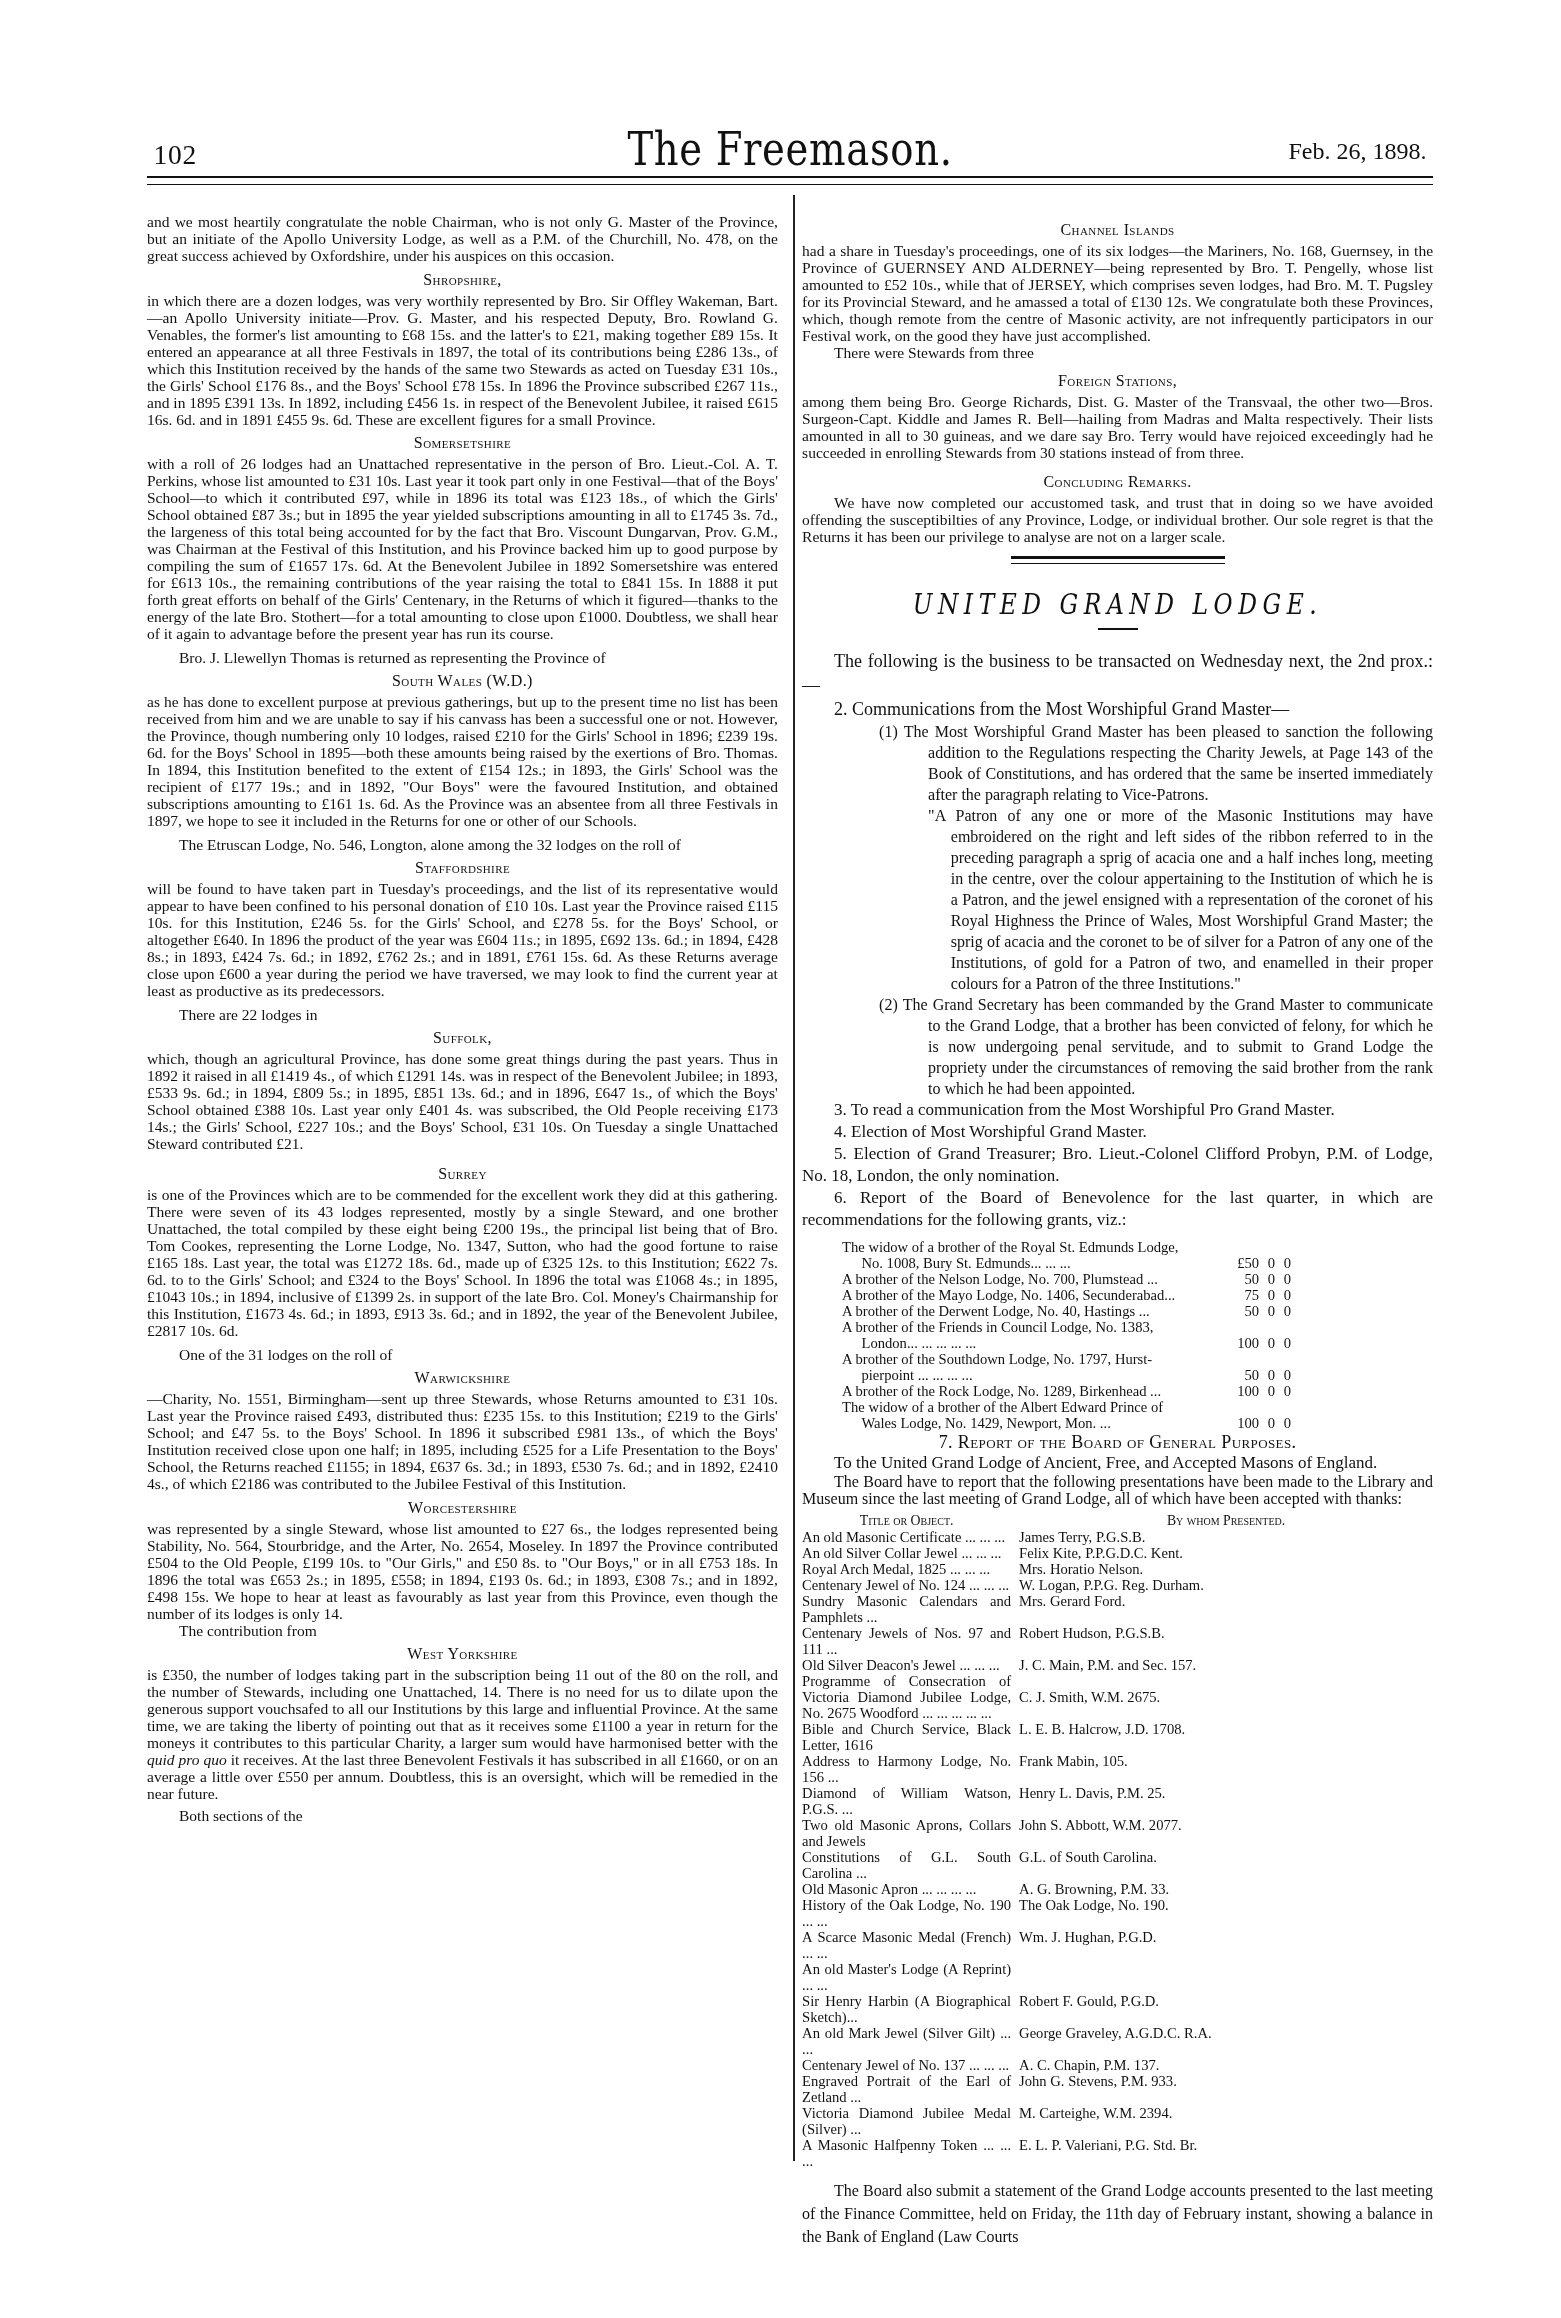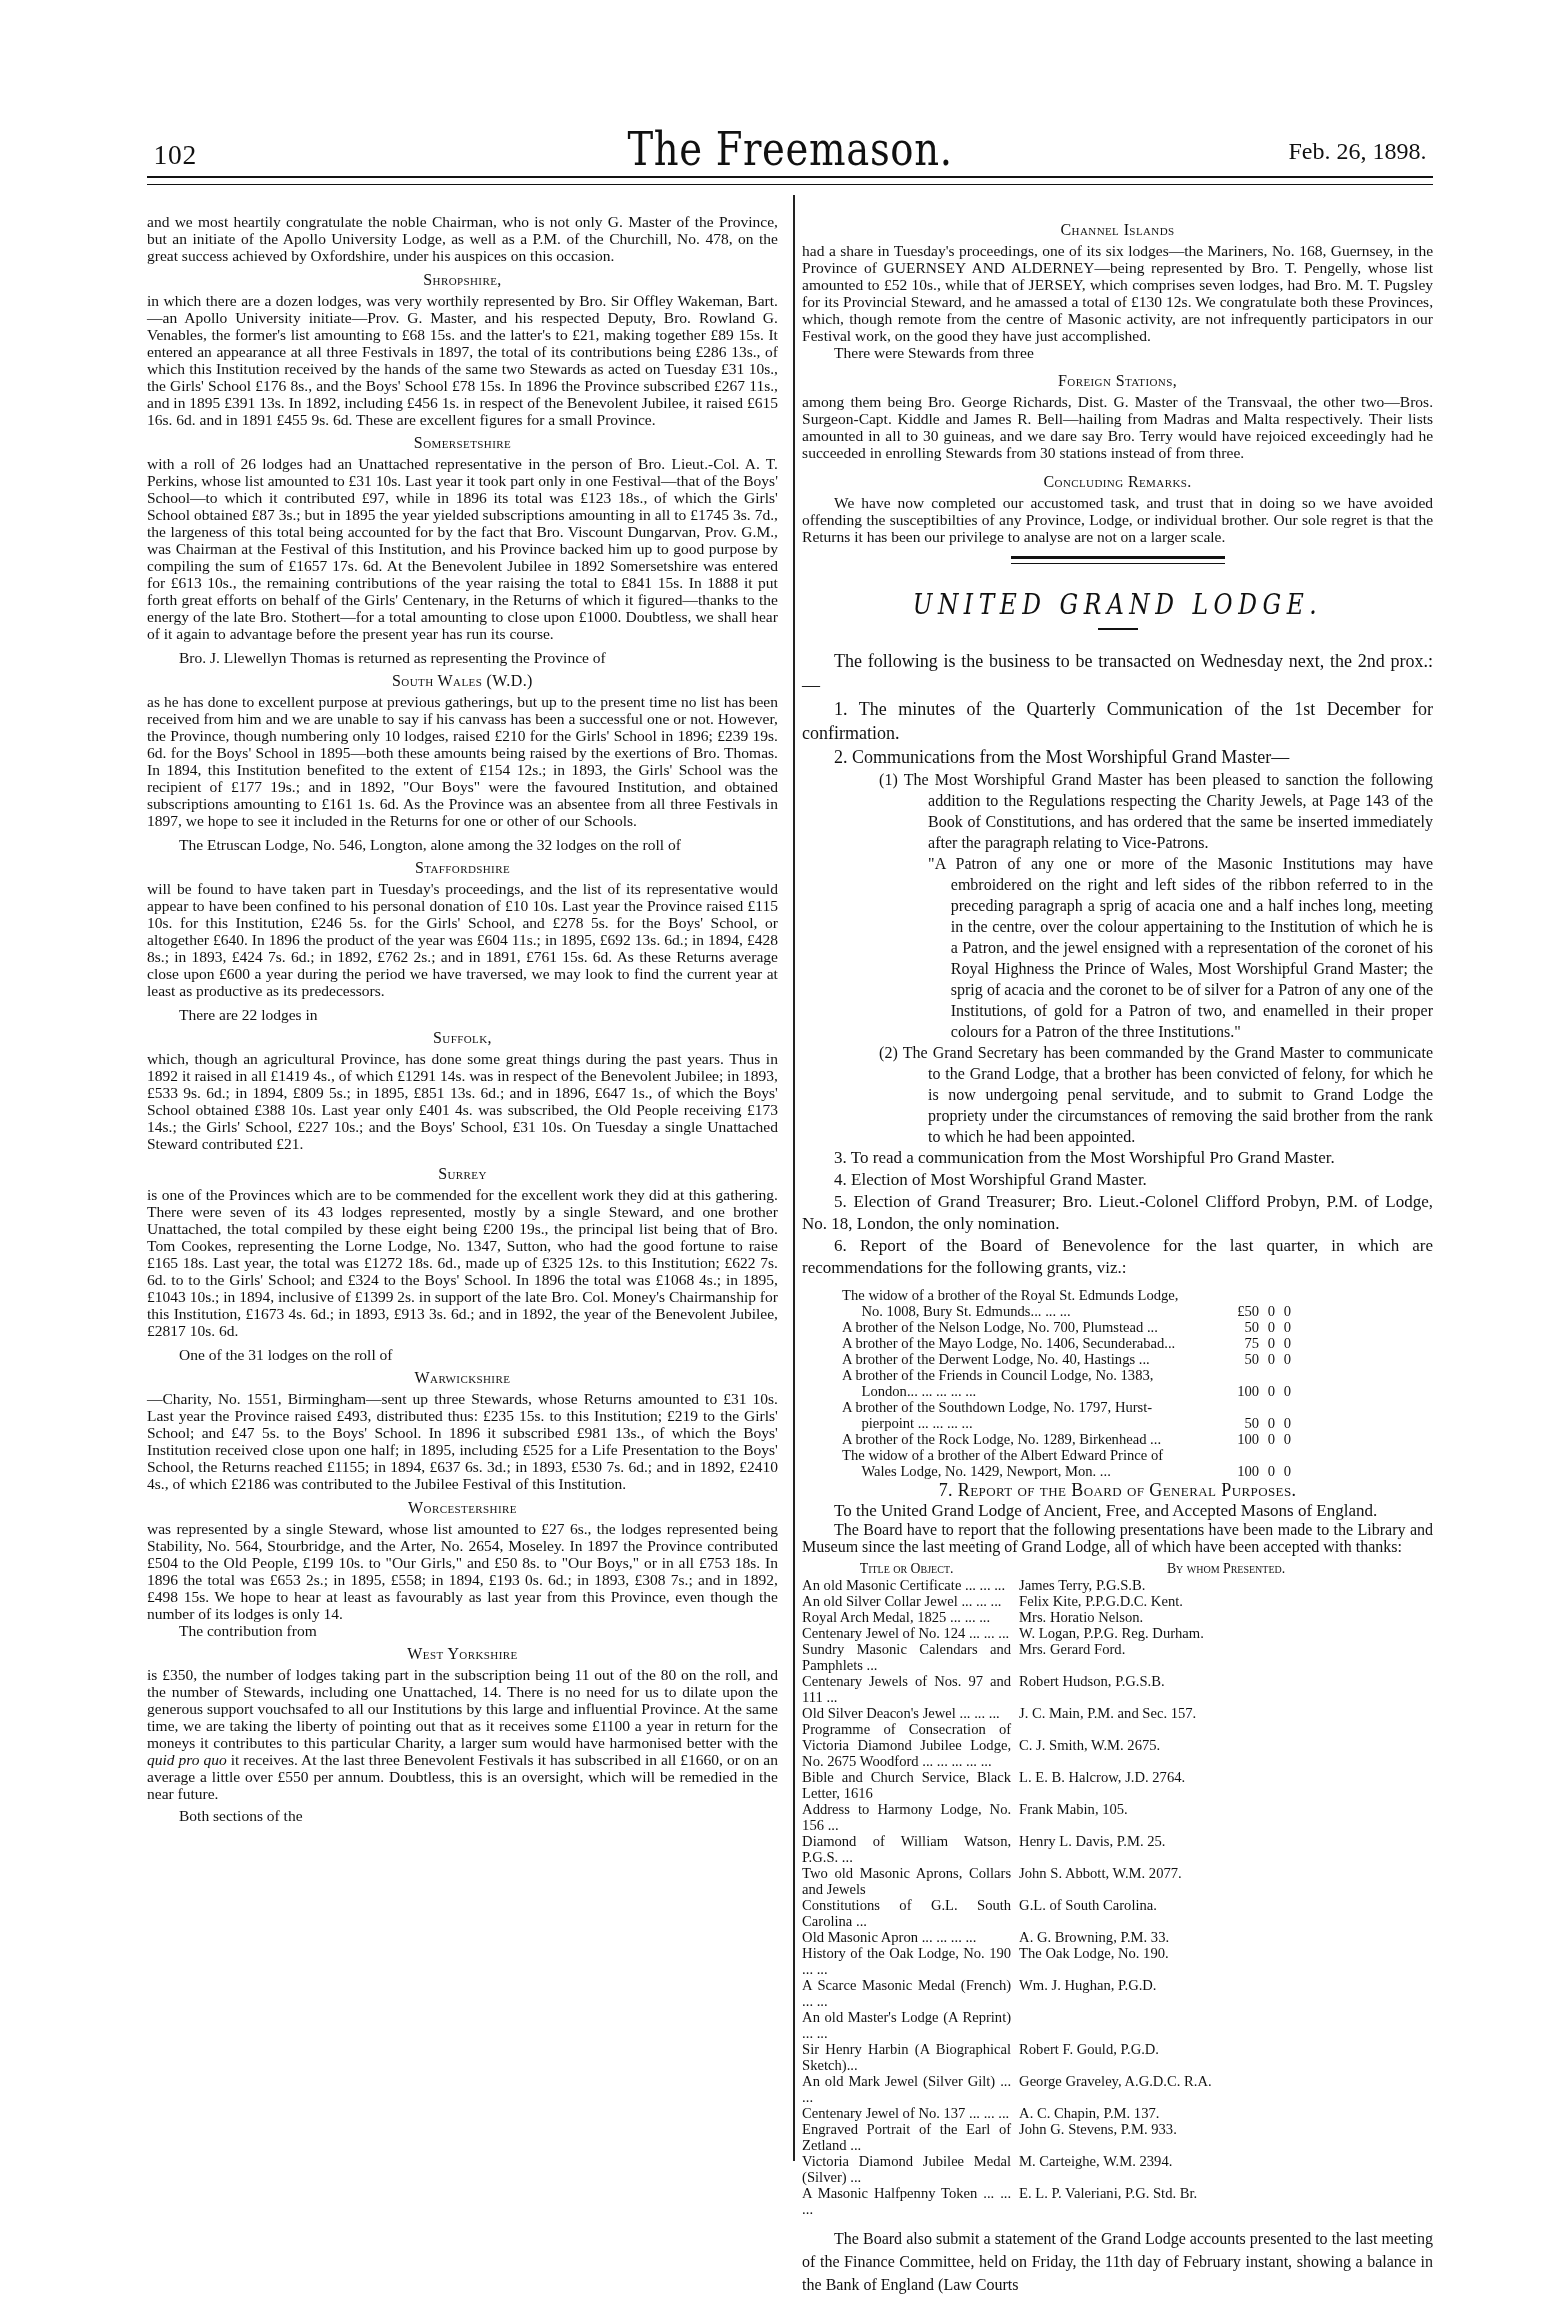--- a/index.html
+++ b/index.html
@@ -110,21 +110,20 @@
       <p class="indent">We have now completed our accustomed task, and trust that in doing so we have avoided offending the susceptibilties of any Province, Lodge, or individual brother. Our sole regret is that the Returns it has been our privilege to analyse are not on a larger scale.</p>
 
       <div class="ugl-rule"></div>
       <div class="ugl-rule2"></div>
 
       <div class="ugl-title">UNITED GRAND LODGE.</div>
       <div class="short-rule"></div>
 
       <div class="ugl-body">
         <p class="indent">The following is the business to be transacted on Wednesday next, the 2nd prox.:—</p>
-        <p class="indent">1. The minutes of the Quarterly Communication of the 1st December for confirmation.</p>
         <p class="indent">2. Communications from the Most Worshipful Grand Master—</p>
       </div>
       <p class="sub">(1) The Most Worshipful Grand Master has been pleased to sanction the following addition to the Regulations respecting the Charity Jewels, at Page 143 of the Book of Constitutions, and has ordered that the same be inserted immediately after the paragraph relating to Vice-Patrons.</p>
       <p class="quote">"A Patron of any one or more of the Masonic Institutions may have embroidered on the right and left sides of the ribbon referred to in the preceding paragraph a sprig of acacia one and a half inches long, meeting in the centre, over the colour appertaining to the Institution of which he is a Patron, and the jewel ensigned with a representation of the coronet of his Royal Highness the Prince of Wales, Most Worshipful Grand Master; the sprig of acacia and the coronet to be of silver for a Patron of any one of the Institutions, of gold for a Patron of two, and enamelled in their proper colours for a Patron of the three Institutions."</p>
       <p class="sub">(2) The Grand Secretary has been commanded by the Grand Master to communicate to the Grand Lodge, that a brother has been convicted of felony, for which he is now undergoing penal servitude, and to submit to Grand Lodge the propriety under the circumstances of removing the said brother from the rank to which he had been appointed.</p>
 
       <div class="ugl-body" style="font-size:17px;line-height:22px">
         <p class="indent">3. To read a communication from the Most Worshipful Pro Grand Master.</p>
         <p class="indent">4. Election of Most Worshipful Grand Master.</p>
         <p class="indent">5. Election of Grand Treasurer; Bro. Lieut.-Colonel Clifford Probyn, P.M. of Lodge, No. 18, London, the only nomination.</p>
@@ -243,21 +242,21 @@
             <tr>
               <td class="obj">Old Silver Deacon's Jewel   ...   ...   ...</td>
               <td class="by">J. C. Main, P.M. and Sec. 157.</td>
             </tr>
             <tr>
               <td class="obj">Programme of Consecration of Victoria Diamond Jubilee Lodge, No. 2675 Woodford   ...   ...   ...   ...   ...</td>
               <td class="by" style="vertical-align: middle;">C. J. Smith, W.M. 2675.</td>
             </tr>
             <tr>
               <td class="obj">Bible and Church Service, Black Letter, 1616</td>
-              <td class="by">L. E. B. Halcrow, J.D. 2764.</td>
+              <td class="by">L. E. B. Halcrow, J.D. 1708.</td>
             </tr>
             <tr>
               <td class="obj">Address to Harmony Lodge, No. 156   ...</td>
               <td class="by">Frank Mabin, 105.</td>
             </tr>
             <tr>
               <td class="obj">Diamond of William Watson, P.G.S.   ...</td>
               <td class="by">Henry L. Davis, P.M. 25.</td>
             </tr>
             <tr>

